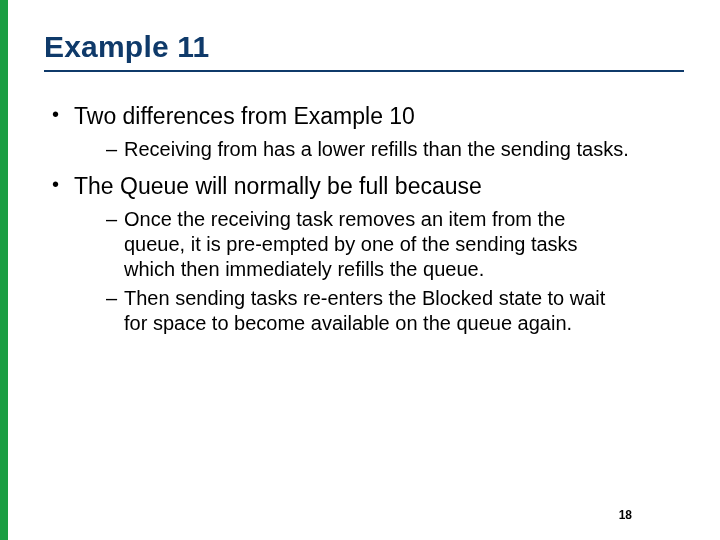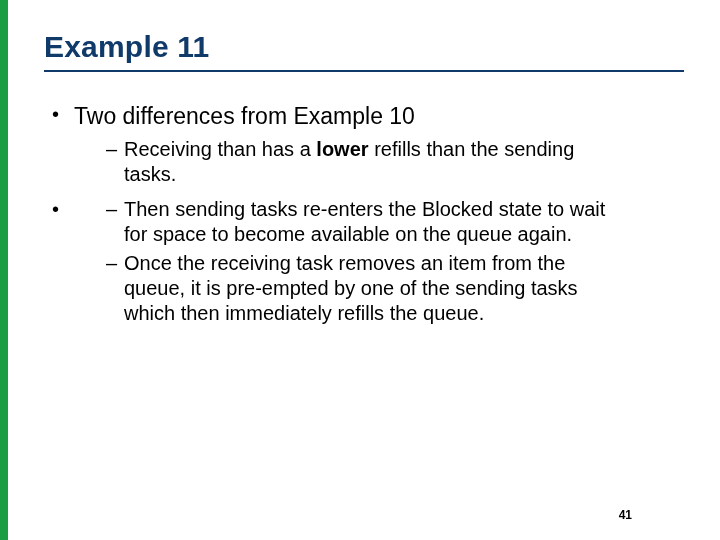--- a/index.html
+++ b/index.html
@@ -78,21 +78,21 @@
   }
   ul.sub > li::before {
     content: "–";
     position: absolute;
     left: 0;
     top: 0;
     font-size: 20px;
     color: #000;
   }
   .bold {
-    font-weight: bold;
+    font-weight: normal;
   }
   .page-number {
     position: absolute;
     right: 36px;
     bottom: 18px;
     font-size: 12px;
     font-weight: bold;
     color: #000;
   }
 </style>
@@ -105,33 +105,34 @@
 
   <div class="title">Example 11</div>
   <hr class="title-rule">
 
   <ul class="bullets">
 
     <li>
       <span>Two differences from Example 10</span>
       <ul class="sub">
         <li>
-          <span>Receiving than has a </span><span class="bold">lower</span><span> refills than the sending tasks.</span>
+          <span>Receiving from has a </span><span class="bold">lower</span><span> refills than the sending tasks.</span>
         </li>
       </ul>
     </li>
 
     <li>
+      <span>The Queue will normally be full because</span>
       <ul class="sub">
         <li>
-          <span>Then sending tasks re-enters the Blocked state to wait for space to become available on the queue again.</span><span class="bold"></span><span></span>
+          <span>Once the receiving task removes an item from the queue, it is pre-empted by one of the sending tasks which then immediately refills the queue.</span><span class="bold"></span><span></span>
         </li>
         <li>
-          <span>Once the receiving task removes an item from the queue, it is pre-empted by one of the sending tasks which then immediately refills the queue.</span><span class="bold"></span><span></span>
+          <span>Then sending tasks re-enters the Blocked state to wait for space to become available on the queue again.</span><span class="bold"></span><span></span>
         </li>
       </ul>
     </li>
 
   </ul>
 
-  <div class="page-number">41</div>
+  <div class="page-number">18</div>
 
 </div>
 
 </body></html>

